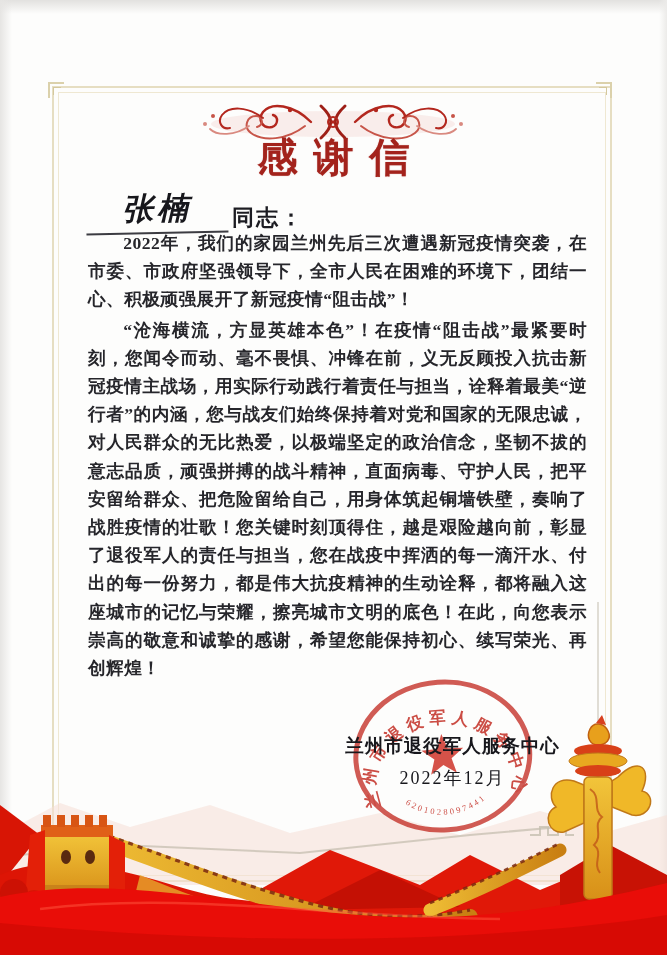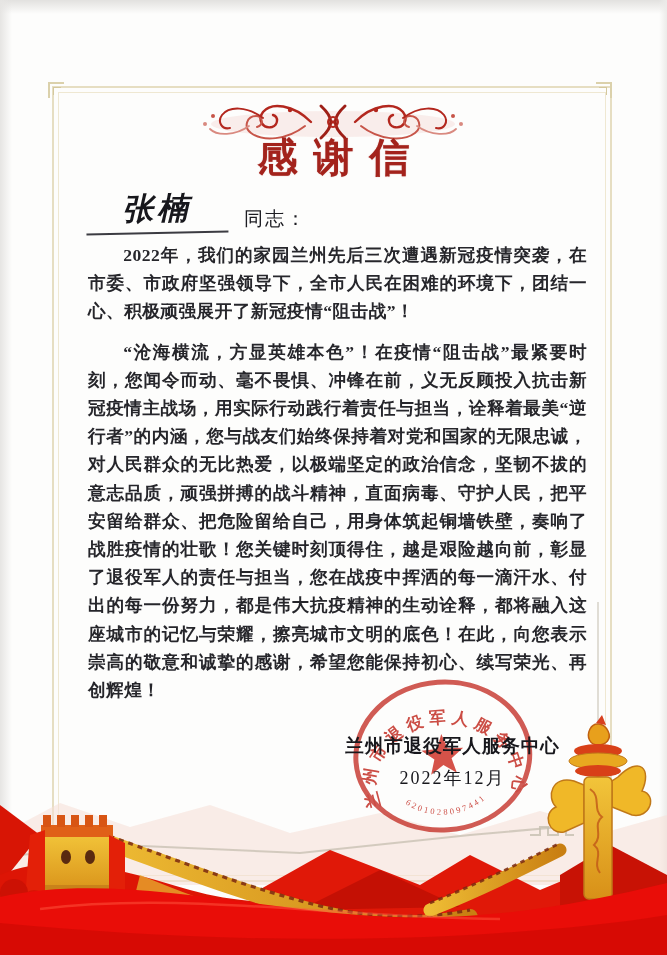--- a/index.html
+++ b/index.html
@@ -36,25 +36,25 @@
   .title{position:absolute;left:0;top:130px;width:667px;text-align:center;
     font-size:40px;font-weight:bold;color:#a3231c;letter-spacing:16px;
     padding-left:16px;box-sizing:border-box;z-index:2;
     text-shadow:0 0 1px rgba(163,35,28,.5);}
 
   .salute-row{position:absolute;left:86px;top:188px;z-index:2;white-space:nowrap;}
   .name{display:inline-block;min-width:142px;text-align:center;
     border-bottom:2px solid #3c3c42;
     font-size:31px;font-weight:bold;font-style:italic;color:#17171c;
     transform:rotate(-1.2deg);padding-bottom:2px;letter-spacing:4px;}
-  .suffix{display:inline-block;font-size:19px;font-weight:normal;color:#1c1c22;
-    margin-left:16px;vertical-align:-6px;letter-spacing:2px;}
+  .suffix{display:inline-block;font-size:22px;font-weight:bold;color:#1c1c22;
+    margin-left:4px;vertical-align:-6px;letter-spacing:2px;}
 
   .body-text{position:absolute;left:88px;top:229px;width:499px;z-index:2;}
-  .body-text p{margin:12px 0 2px 0;text-indent:2em;font-size:17.6px;line-height:28.2px;
+  .body-text p{margin:0 0 2px 0;text-indent:2em;font-size:17.6px;line-height:28.2px;
     text-align:justify;color:#26262b;font-weight:600;letter-spacing:.5px;}
 
   .signature{position:absolute;left:335px;top:733px;width:235px;text-align:center;z-index:5;}
   .sig-org{font-size:18.5px;font-weight:bold;color:#17171c;letter-spacing:1px;}
   .sig-date{font-size:18px;font-weight:normal;color:#17171c;margin-top:8px;letter-spacing:2px;}
 
   .stamp{position:absolute;left:348px;top:676px;width:190px;height:166px;z-index:4;
     opacity:.88;transform:rotate(-4deg);}
 
   .pillar-string{position:absolute;left:597px;top:602px;width:2px;height:135px;

